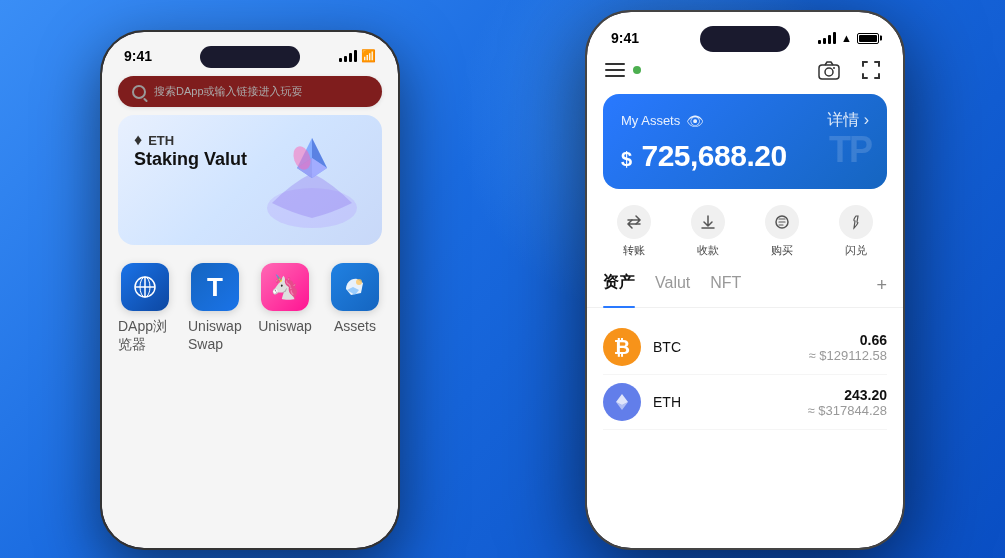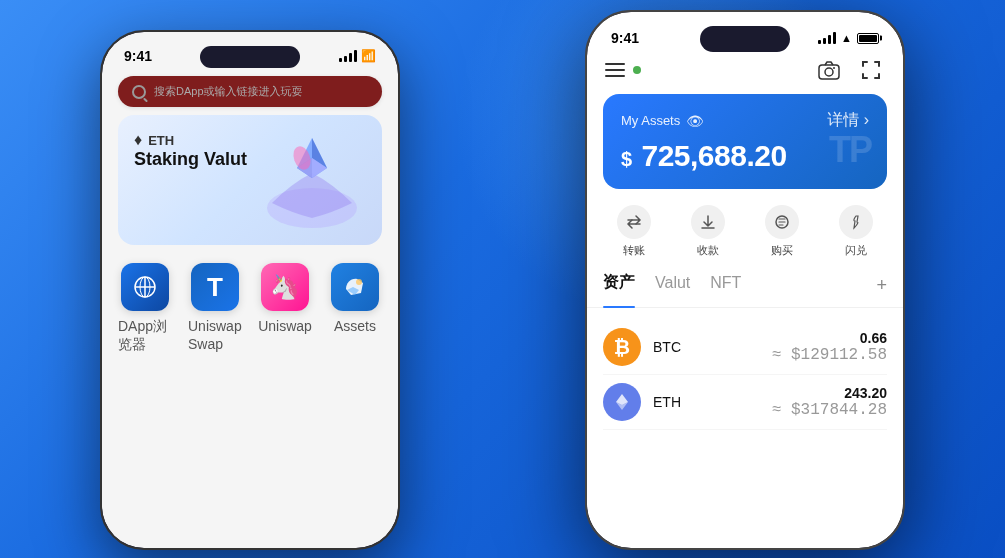--- a/index.html
+++ b/index.html
@@ -479,23 +479,22 @@
       text-align: right;
     }
 
     .asset-amount {
       font-size: 14px;
       font-weight: 600;
       color: #111;
     }
 
     .asset-usd {
-      font-size: 16px;
+      font-size: 13px;
       color: #999;
-      font-family: Liberation Mono, monospace;
     }
 
     
     .signal-bars {
       display: flex;
       align-items: flex-end;
       gap: 2px;
       height: 12px;
     }
     .signal-bars span {

